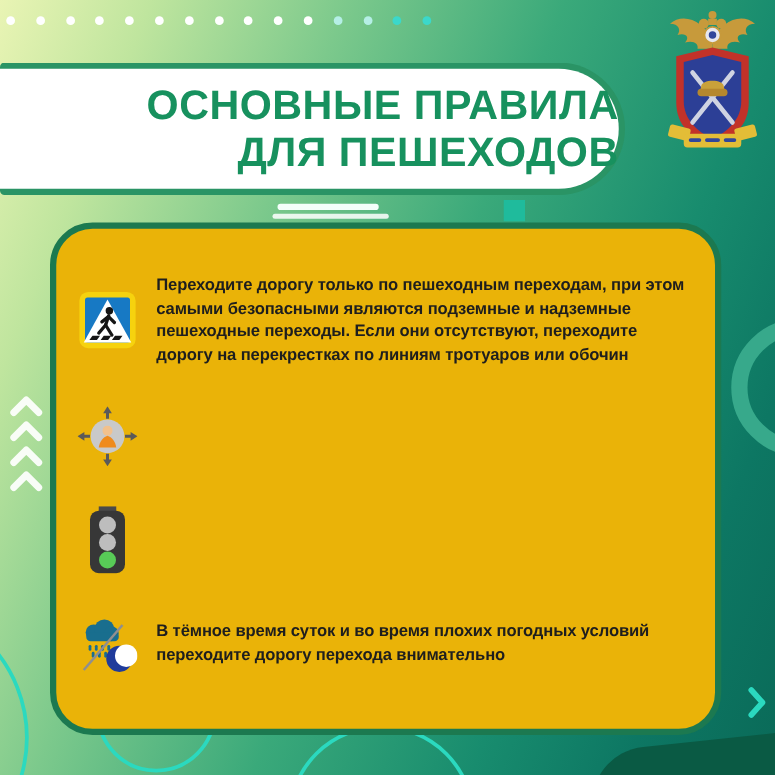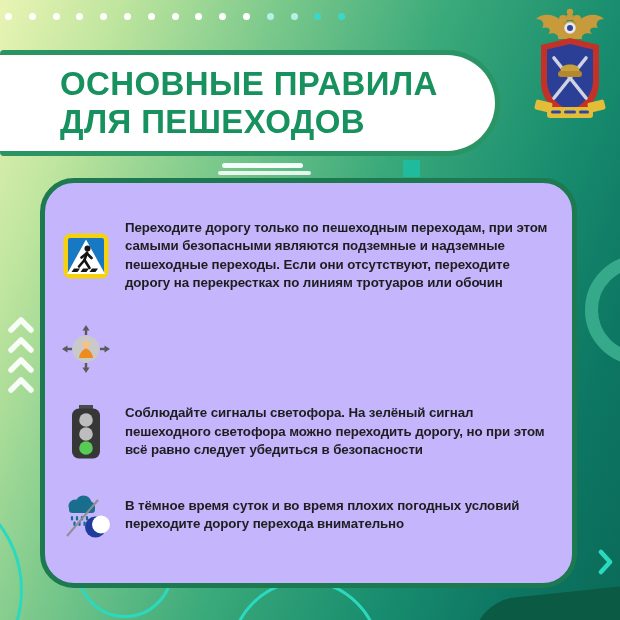--- a/index.html
+++ b/index.html
@@ -12,35 +12,35 @@
   
   .dots-row{left:5px;top:13px;display:flex;gap:16.8px;z-index:3;}
   .dots-row span{width:7px;height:7px;border-radius:50%;background:#ffffff;display:block;}
   .dots-row span:nth-child(12),.dots-row span:nth-child(13){background:#b5efe6;}
   .dots-row span:nth-child(14),.dots-row span:nth-child(15){background:#3bd8ca;}
   
   .title-box{
     left:0;top:50px;width:500px;height:106px;box-sizing:border-box;z-index:4;
     background:#ffffff;border:5px solid #2a9465;border-left:none;
     border-radius:4px 58px 58px 4px;
-    display:flex;flex-direction:column;justify-content:center;padding-left:60px;
+    display:flex;flex-direction:column;justify-content:center;padding-left:88px;text-align:right;
   }
   .title-box .t-line{
     color:#17915e;font-size:33px;font-weight:800;letter-spacing:.4px;line-height:1.14;
   }
   
   .emblem-wrap{left:534px;top:6px;width:72px;height:118px;z-index:4;}
   
   .dash-1{left:222px;top:163px;width:81px;height:4.5px;border-radius:3px;background:#f4fffa;z-index:3;}
   .dash-2{left:218px;top:171px;width:93px;height:3.5px;border-radius:3px;background:rgba(255,255,255,.85);z-index:3;}
   .teal-square{left:403px;top:160px;width:17px;height:17px;background:#1fbb9c;z-index:2;}
   
   .card{
     left:40px;top:178px;width:537px;height:410px;box-sizing:border-box;z-index:5;
-    background:#c4b5fd;border:5px solid #1c7950;border-radius:34px;
+    background:#eab308;border:5px solid #1c7950;border-radius:34px;
     display:flex;flex-direction:column;justify-content:space-evenly;gap:8px;
     padding:12px 18px 20px 14px;
   }
   .rule{display:flex;align-items:center;gap:12px;}
   .rule-icon{width:54px;flex:0 0 54px;display:flex;align-items:center;justify-content:center;}
   .rule-text{
     margin:0;color:#1e1e1e;font-size:13.3px;font-weight:700;line-height:1.4;letter-spacing:-.1px;
   }
   
   .chevrons-left{left:7px;top:316px;z-index:2;}
@@ -196,21 +196,20 @@
     <div class="rule">
       <div class="rule-icon">
         <svg width="36" height="54" viewBox="0 0 36 54">
           <rect x="11" y="0" width="14" height="8" fill="#4a4a4a"></rect>
           <rect x="4" y="3.5" width="28" height="50" rx="7" fill="#373737"></rect>
           <circle cx="18" cy="15" r="6.8" fill="#bdbdbd"></circle>
           <circle cx="18" cy="29" r="6.8" fill="#bdbdbd"></circle>
           <circle cx="18" cy="43" r="6.8" fill="#58cb57"></circle>
         </svg>
       </div>
-      <p class="rule-text">Соблюдайте сигналы светофора. На зелёный сигнал пешеходного светофора можно переходить дорогу, но при этом всё равно следует убедиться в безопасности</p>
     </div>
 
     <div class="rule">
       <div class="rule-icon">
         <svg width="48" height="48" viewBox="0 0 48 48">
           <g fill="#196e8e">
             <circle cx="13" cy="15" r="6.5"></circle>
             <circle cx="21.5" cy="12.5" r="8"></circle>
             <circle cx="27" cy="16" r="6"></circle>
             <rect x="7" y="15" width="26" height="7" rx="3.5"></rect>

